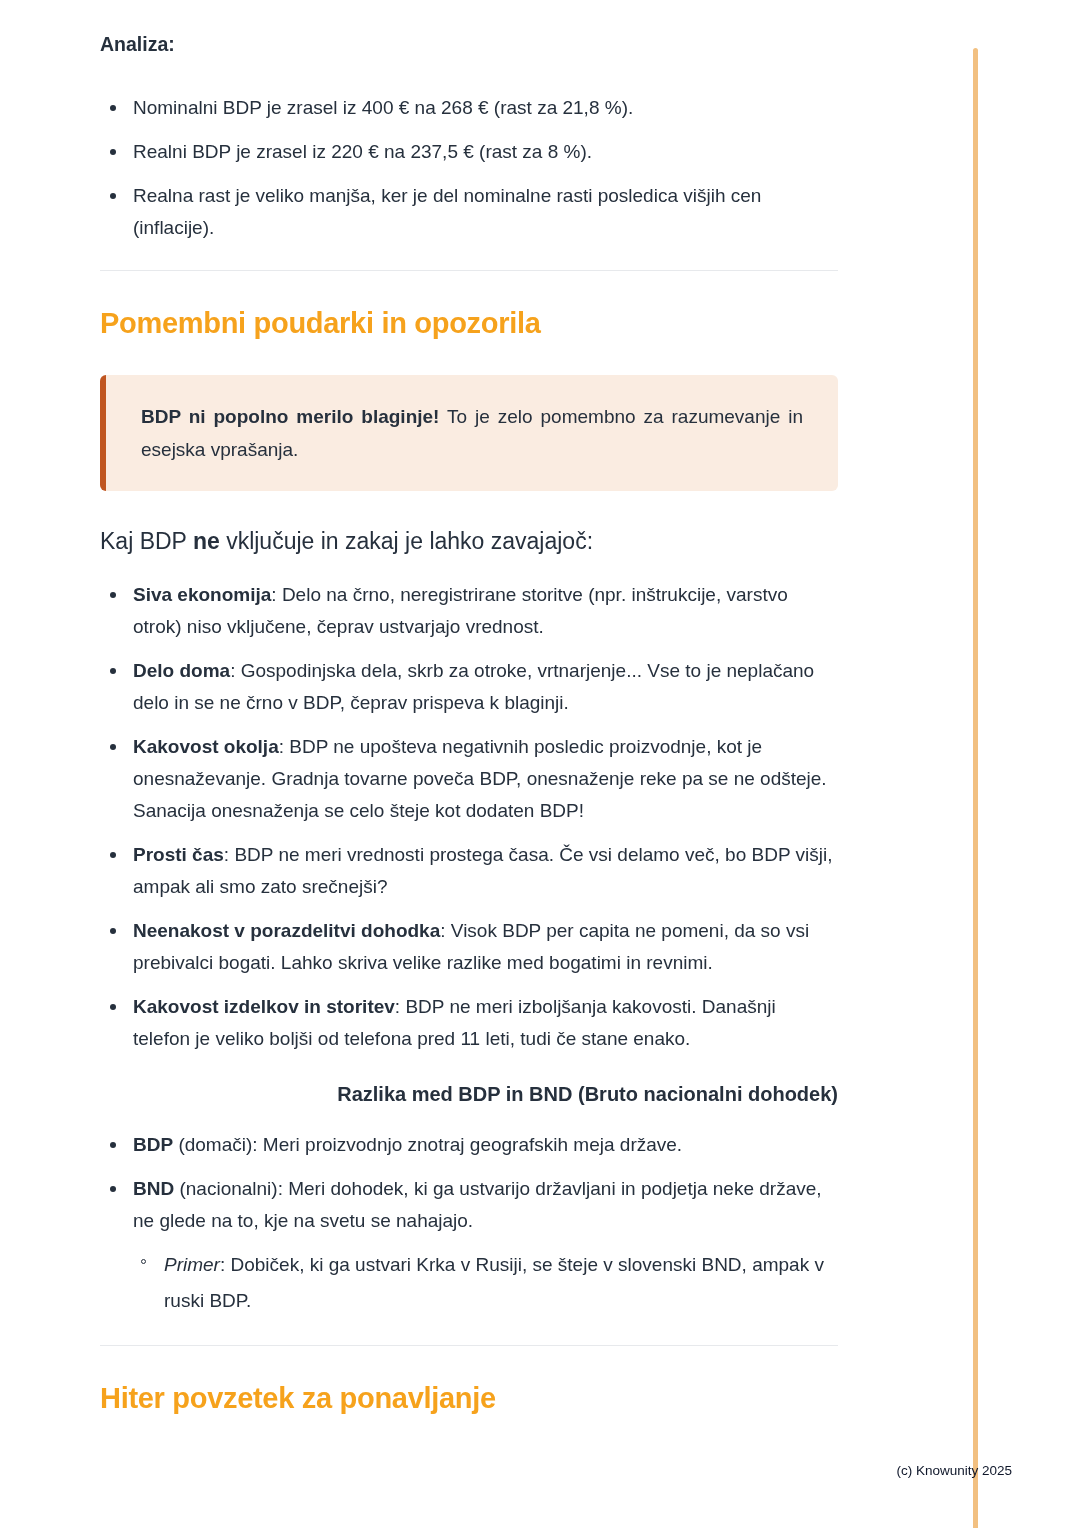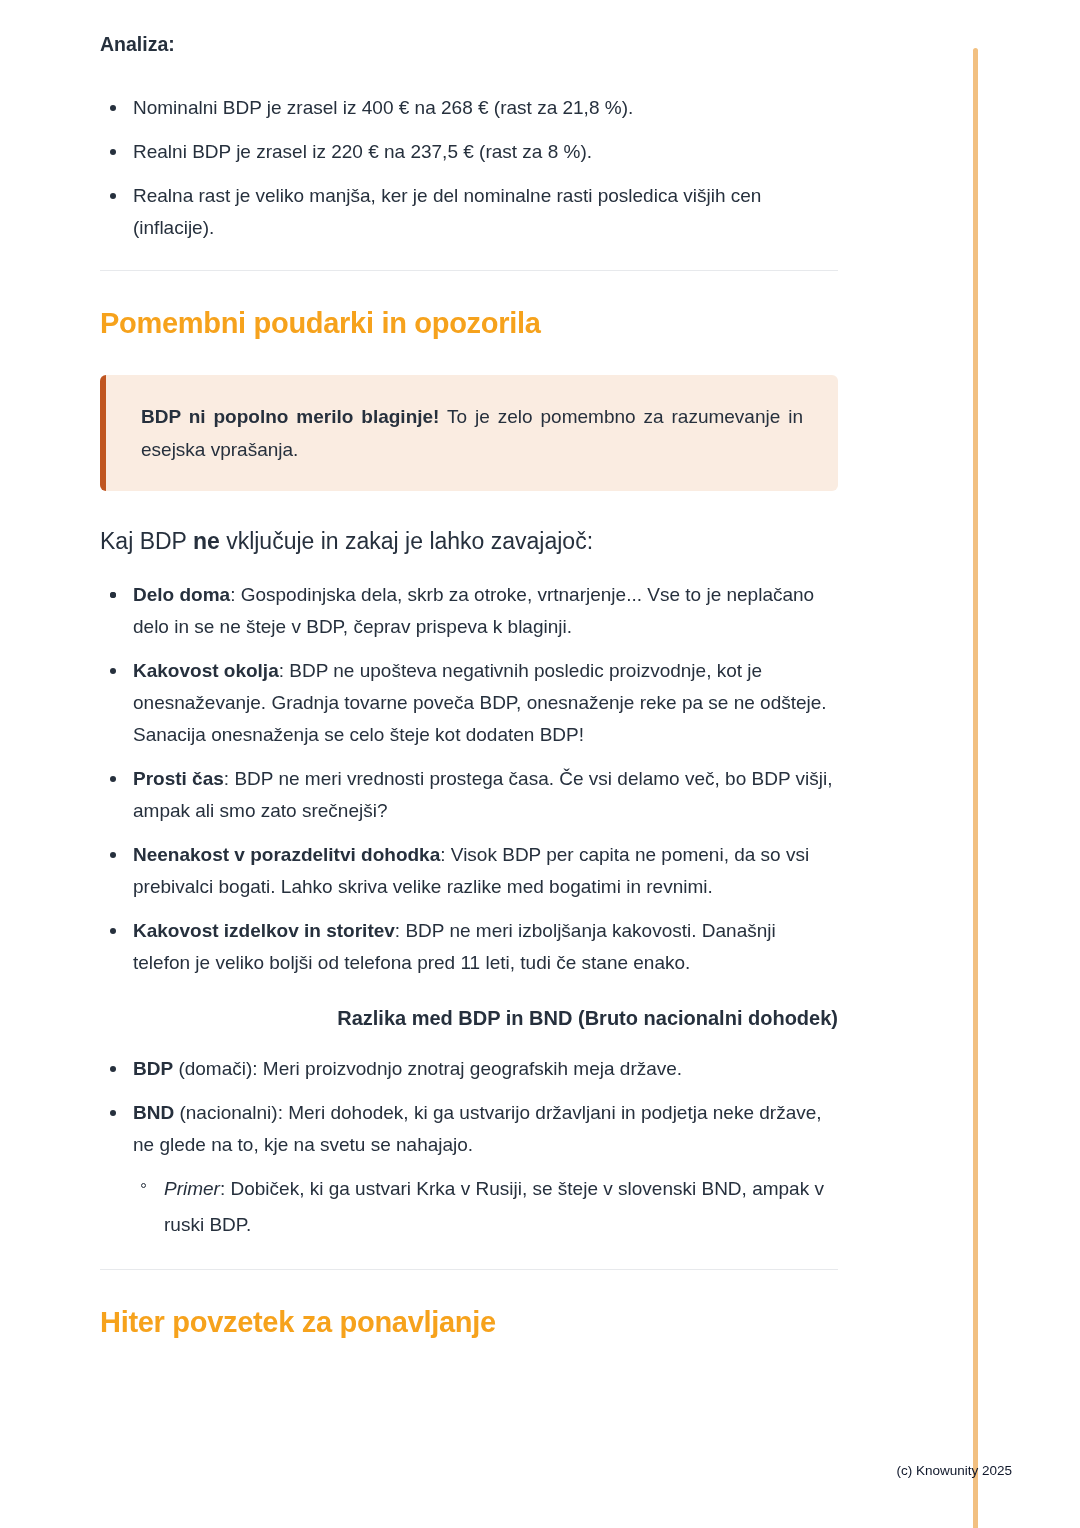--- a/index.html
+++ b/index.html
@@ -136,24 +136,25 @@
 
     <aside class="callout">
       <p class="callout-text"><strong class="b">BDP ni popolno merilo blaginje!</strong><span> To je zelo pomembno za razumevanje in esejska vprašanja.</span></p>
     </aside>
 
     <p class="para"><span>Kaj BDP </span><strong class="b">ne</strong><span> vključuje in zakaj je lahko zavajajoč:</span></p>
 
     <ul class="list">
       <li>
         <span class="dot"></span>
+        <span><strong class="b">Siva ekonomija</strong><span>: Delo na črno, neregistrirane storitve (npr. inštrukcije, varstvo otrok) niso vključene, čeprav ustvarjajo vrednost.</span></span>
       </li>
       <li>
         <span class="dot"></span>
-        <span><strong class="b">Delo doma</strong><span>: Gospodinjska dela, skrb za otroke, vrtnarjenje... Vse to je neplačano delo in se ne šteje v BDP, čeprav prispeva k blaginji.</span></span>
+        <span><strong class="b">Delo doma</strong><span>: Gospodinjska dela, skrb za otroke, vrtnarjenje... Vse to je neplačano delo in se ne črno v BDP, čeprav prispeva k blaginji.</span></span>
       </li>
       <li>
         <span class="dot"></span>
         <span><strong class="b">Kakovost okolja</strong><span>: BDP ne upošteva negativnih posledic proizvodnje, kot je onesnaževanje. Gradnja tovarne poveča BDP, onesnaženje reke pa se ne odšteje. Sanacija onesnaženja se celo šteje kot dodaten BDP!</span></span>
       </li>
       <li>
         <span class="dot"></span>
         <span><strong class="b">Prosti čas</strong><span>: BDP ne meri vrednosti prostega časa. Če vsi delamo več, bo BDP višji, ampak ali smo zato srečnejši?</span></span>
       </li>
       <li>

